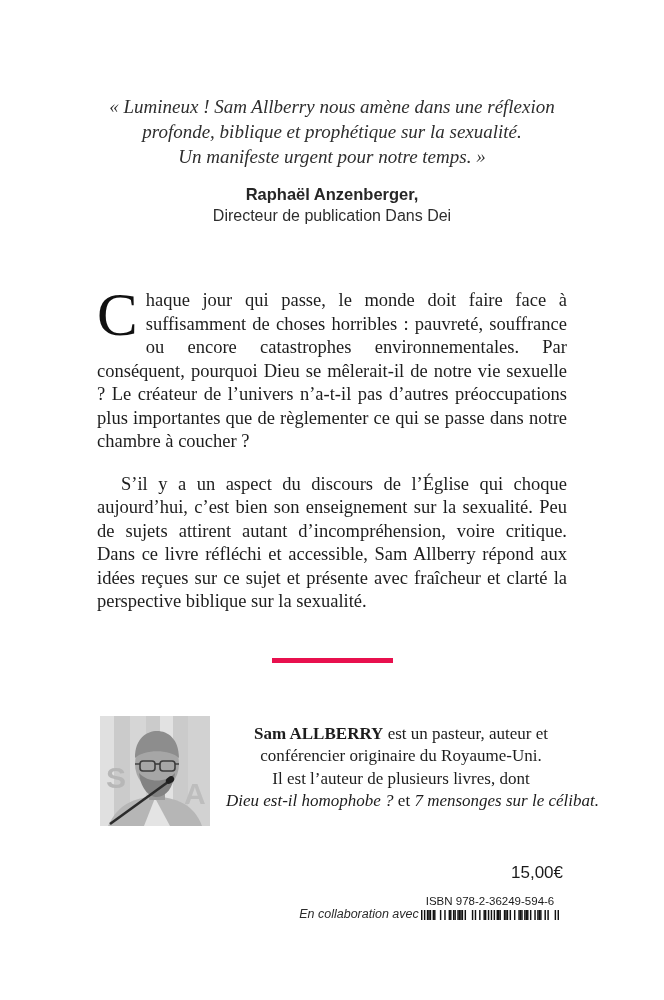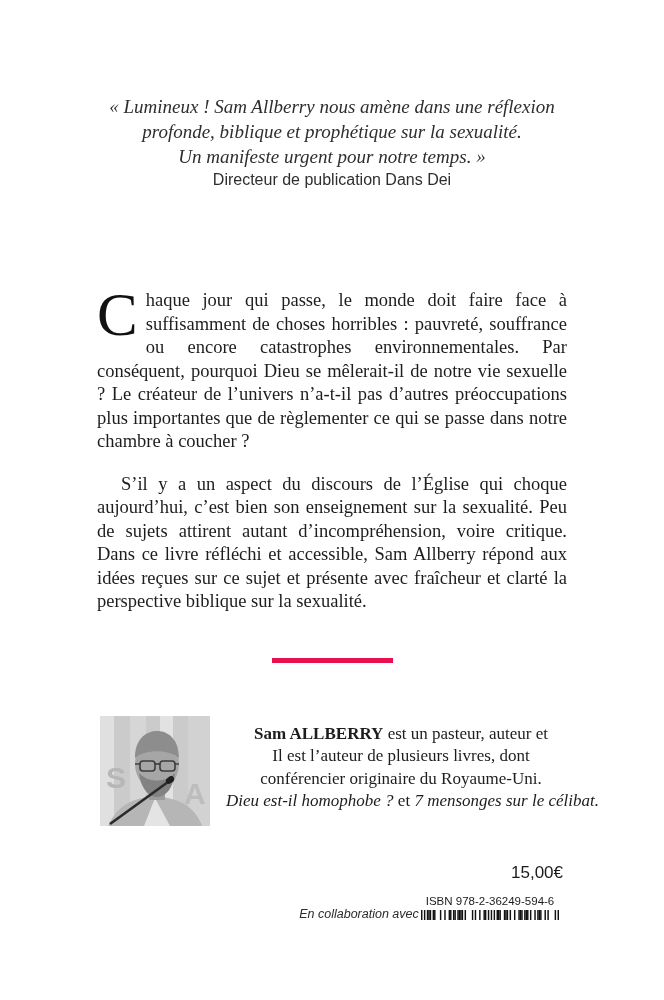--- a/index.html
+++ b/index.html
@@ -56,20 +56,21 @@
 </style>
 </head>
 <body>
 
 <div class="page">
 
   <div class="quote-block">
     <div class="quote-line">« Lumineux ! Sam Allberry nous amène dans une réflexion</div>
     <div class="quote-line">profonde, biblique et prophétique sur la sexualité.</div>
     <div class="quote-line">Un manifeste urgent pour notre temps. »</div>
+    <div class="attr-name">Raphaël Anzenberger,</div>
     <div class="attr-role">Directeur de publication Dans Dei</div>
   </div>
 
   <div class="synopsis">
     <p style="margin:0;"><span class="dropcap">C</span><span>haque jour qui passe, le monde doit faire face à suffisamment de choses horribles : pauvreté, souffrance ou encore catastrophes environnementales. Par conséquent, pourquoi Dieu se mêlerait-il de notre vie sexuelle ? Le créateur de l’univers n’a-t-il pas d’autres préoccupations plus importantes que de règlementer ce qui se passe dans notre chambre à coucher ?</span></p>
     <p class="para2" style="margin-bottom:0;">S’il y a un aspect du discours de l’Église qui choque aujourd’hui, c’est bien son enseignement sur la sexualité. Peu de sujets attirent autant d’incompréhension, voire critique. Dans ce livre réfléchi et accessible, Sam Allberry répond aux idées reçues sur ce sujet et présente avec fraîcheur et clarté la perspective biblique sur la sexualité.</p>
   </div>
 
   <div class="divider" style="background: rgb(232, 16, 78);"></div>
 
@@ -91,22 +92,22 @@
     <rect x="60" y="45" width="15" height="10" rx="3" fill="none" stroke="#3c3c3c" stroke-width="1.6"></rect>
     <line x1="55" y1="48" x2="60" y2="48" stroke="#3c3c3c" stroke-width="1.6"></line>
     <line x1="35" y1="48" x2="40" y2="48" stroke="#3c3c3c" stroke-width="1.4"></line>
     <line x1="75" y1="48" x2="79" y2="48" stroke="#3c3c3c" stroke-width="1.4"></line>
     <line x1="10" y1="108" x2="68" y2="66" stroke="#2b2b2b" stroke-width="2.6"></line>
     <ellipse cx="70" cy="64" rx="4.5" ry="3.2" fill="#1f1f1f" transform="rotate(-35 70 64)"></ellipse>
   </svg>
 
   <div class="bio">
     <div class="bio-line"><span class="b">Sam ALLBERRY</span><span> est un pasteur, auteur et</span></div>
+    <div class="bio-line">conférencier originaire du Royaume-Uni.</div>
     <div class="bio-line">Il est l’auteur de plusieurs livres, dont</div>
-    <div class="bio-line">conférencier originaire du Royaume-Uni.</div>
     <div class="bio-line"><span class="i">Dieu est-il homophobe ?</span><span> et </span><span class="i">7 mensonges sur le célibat.</span></div>
   </div>
 
   <div class="price">15,00€</div>
   <div class="isbn">ISBN 978-2-36249-594-6</div>
   <div class="barcode">
     <svg id="barcode-bars" width="138" height="38" viewBox="0 0 95 26" preserveAspectRatio="none" xmlns="http://www.w3.org/2000/svg">
         <rect x="0" y="0" width="1" height="26"></rect>
         <rect x="2" y="0" width="1" height="26"></rect>
         <rect x="4" y="0" width="1" height="21.5"></rect>

